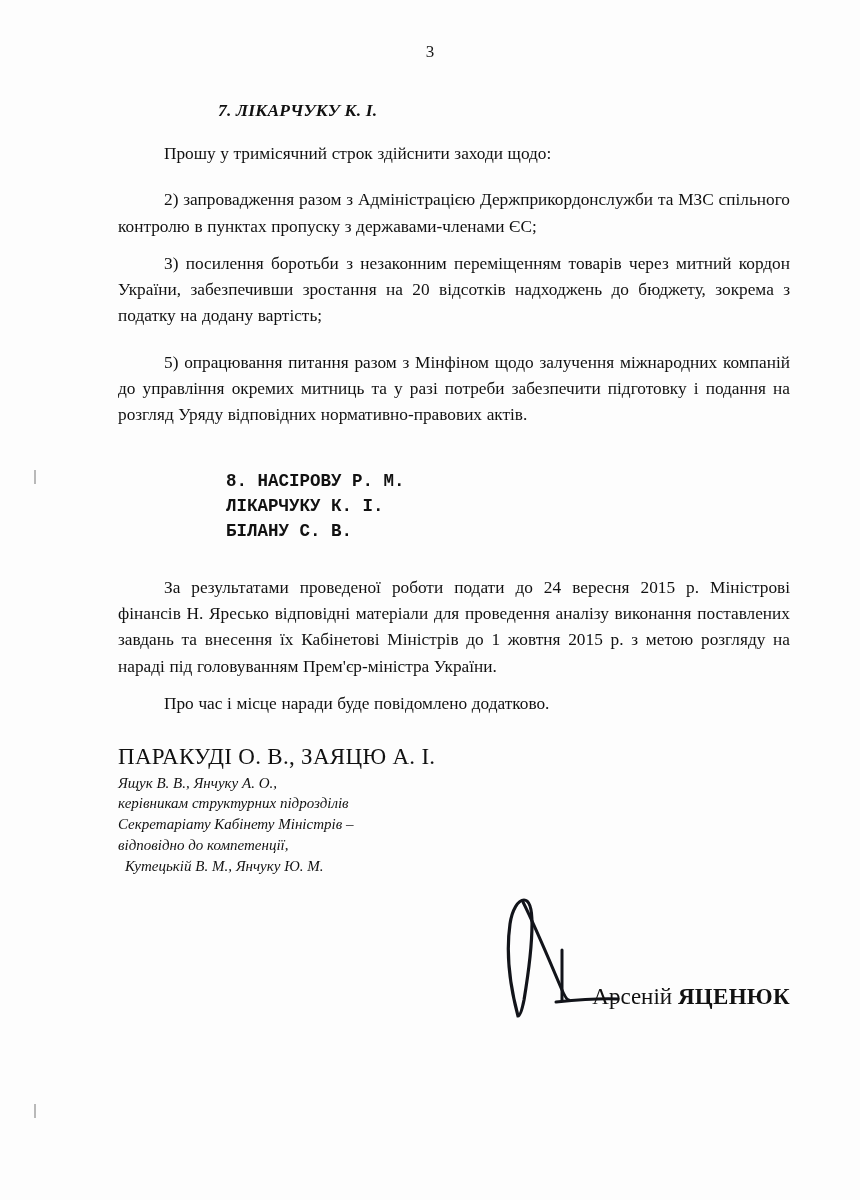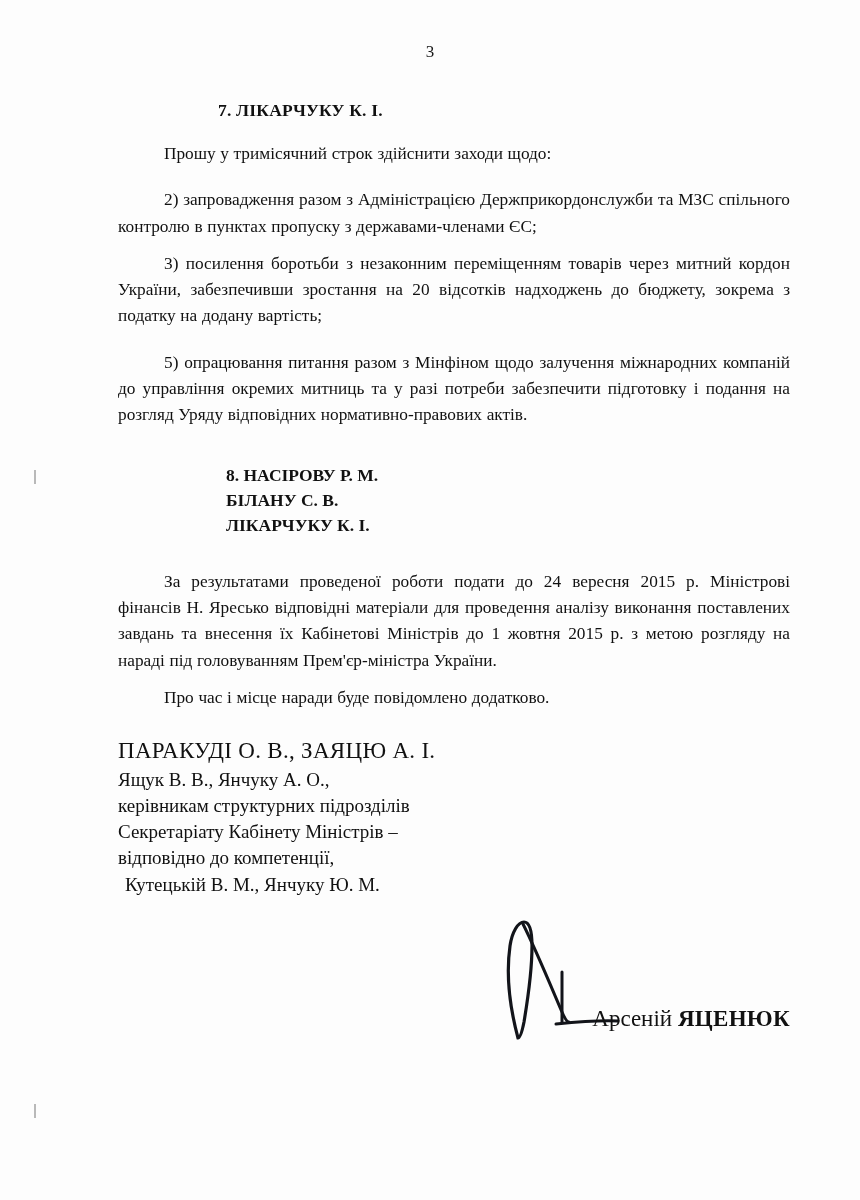--- a/index.html
+++ b/index.html
@@ -33,24 +33,26 @@
     position: absolute;
     left: 118px;
     top: 100px;
     width: 672px;
   }
   .heading {
     font-weight: bold;
     font-size: 17.5px;
     letter-spacing: 0.2px;
     margin: 0 0 0 100px;
+    font-style: italic;
   }
   .heading-block {
-    margin-top: 6px;
+    margin-top: 12px;
     margin-bottom: 10px;
+    font-family: Liberation Mono, monospace;
   }
   .heading-line {
     font-weight: bold;
     font-size: 17.5px;
     margin-left: 108px;
     line-height: 1.45;
   }
   p.para {
     font-size: 17.3px;
     line-height: 1.52;
@@ -65,21 +67,22 @@
   .signature-block {
     margin-top: 24px;
     font-size: 17.3px;
     line-height: 1.38;
   }
   .sig-name-upper {
     font-size: 23px;
     letter-spacing: 0.3px;
   }
   .sig-italic {
-    font-size: 19px;
+    font-style: italic;
+    font-size: 15px;
   }
   .sig-indent {
     padding-left: 7px;
   }
   .signer-row {
     position: relative;
     height: 140px;
     margin-top: 10px;
   }
   .signer-name {
@@ -141,22 +144,22 @@
 
 
     <div class="gap-sm"></div>
 
     <p class="para">5) опрацювання питання разом з Мінфіном щодо залучення міжнародних компаній до управління окремих митниць та у разі потреби забезпечити підготовку і подання на розгляд Уряду відповідних нормативно-правових актів.</p>
 
     <div class="gap-lg"></div>
 
     <div class="heading-block">
       <div class="heading-line">8. НАСІРОВУ Р. М.</div>
+      <div class="heading-line">ЛІКАРЧУКУ К. І.</div>
       <div class="heading-line">БІЛАНУ С. В.</div>
-      <div class="heading-line">ЛІКАРЧУКУ К. І.</div>
     </div>
 
     <div class="gap-md"></div>
 
     <p class="para">За результатами проведеної роботи подати до 24 вересня 2015 р. Міністрові фінансів Н. Яресько відповідні матеріали для проведення аналізу виконання поставлених завдань та внесення їх Кабінетові Міністрів до 1 жовтня 2015 р. з метою розгляду на нараді під головуванням Прем'єр-міністра України.</p>
 
     <div class="gap-sm"></div>
 
     <p class="para">Про час і місце наради буде повідомлено додатково.</p>
 

